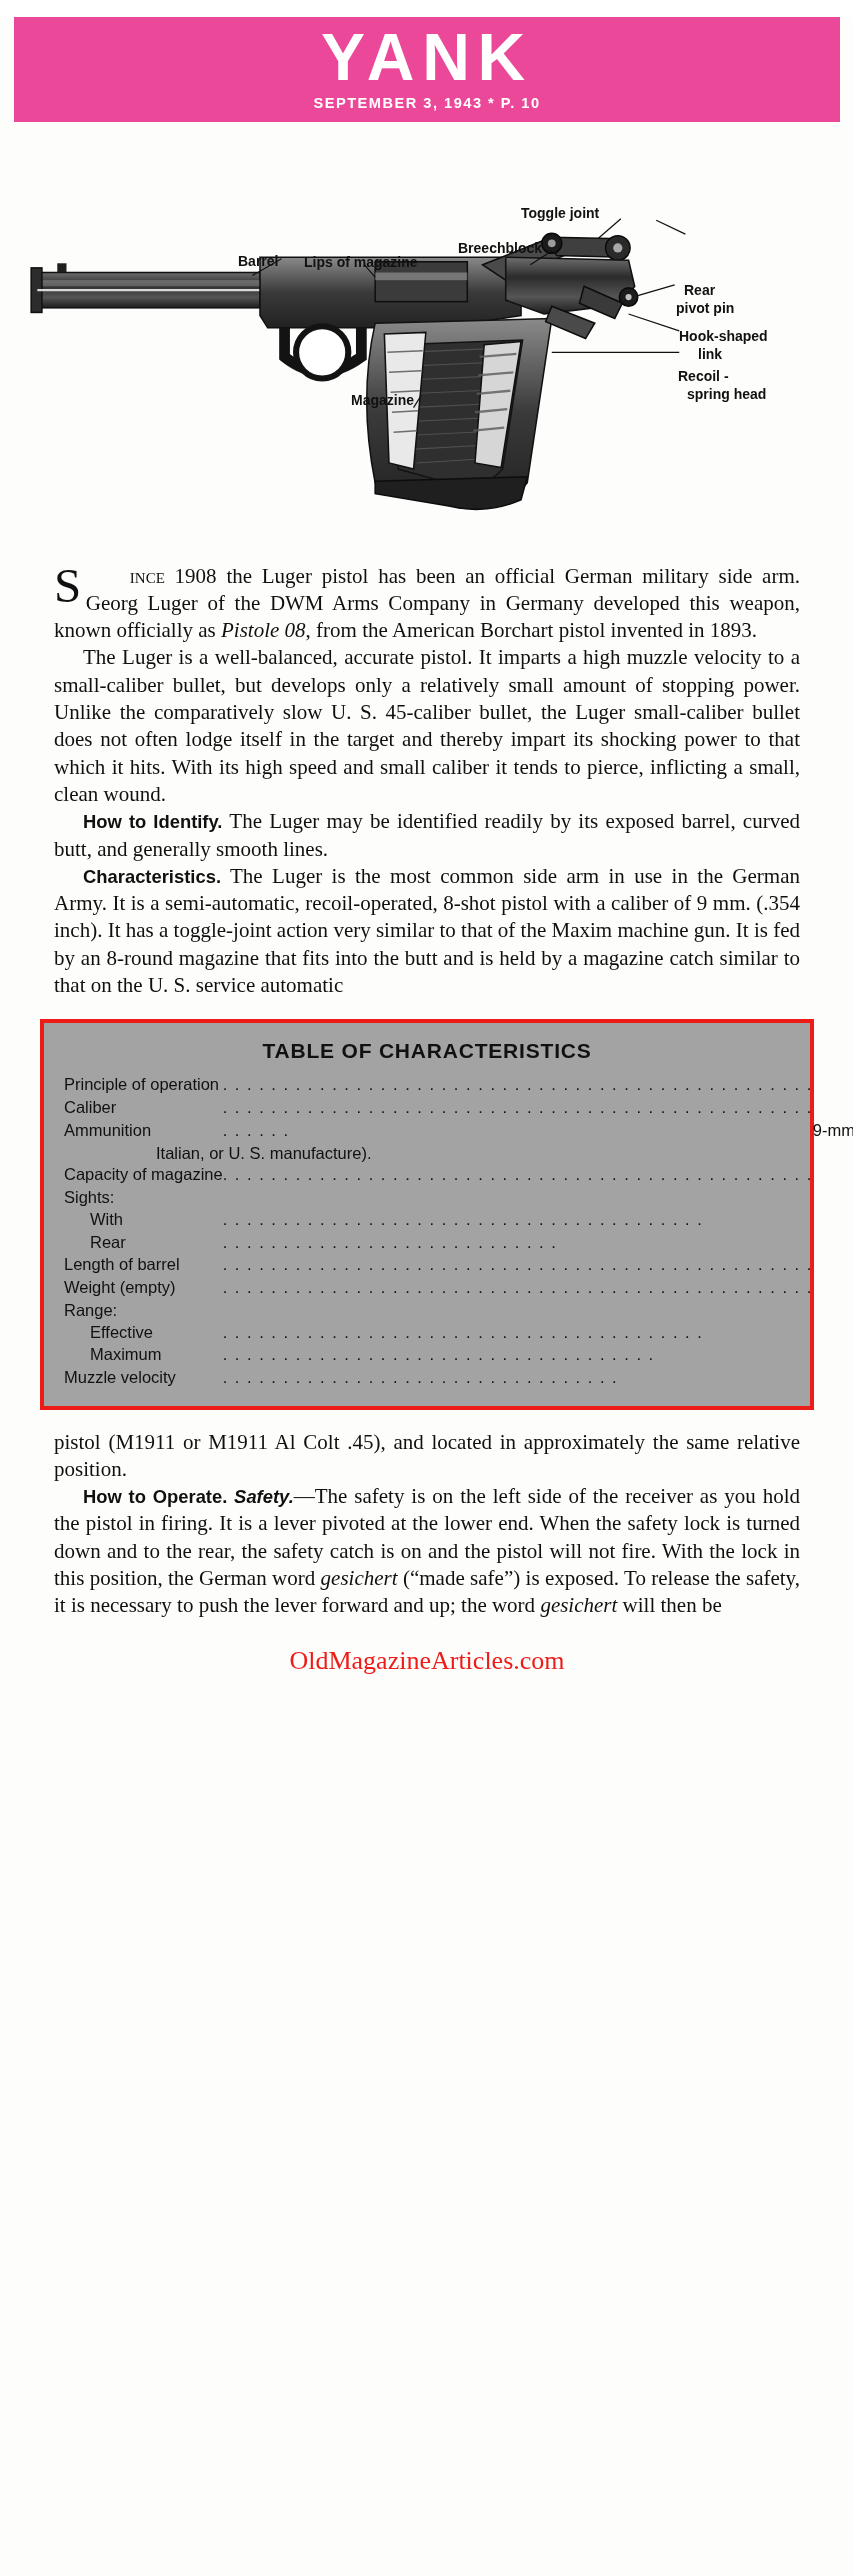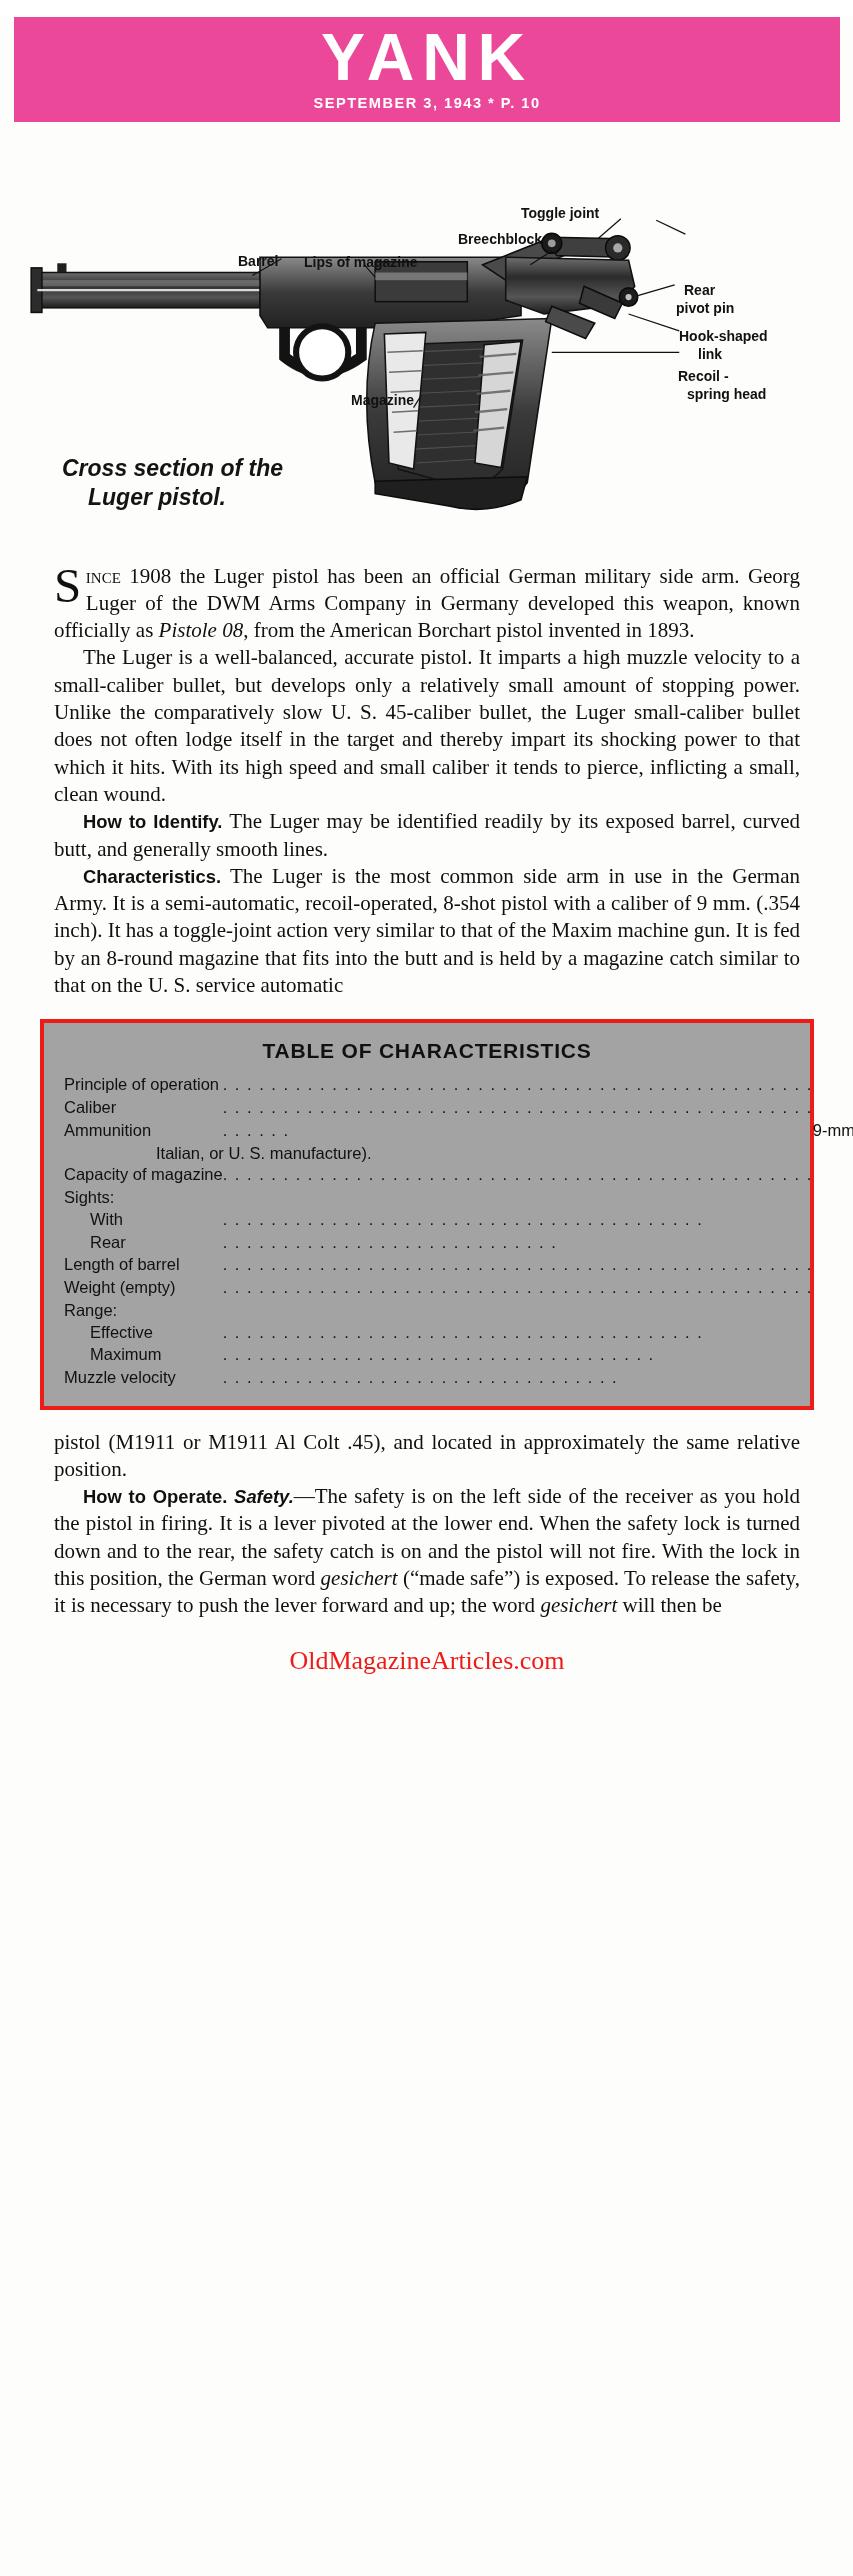--- a/index.html
+++ b/index.html
@@ -95,21 +95,21 @@
   .body-col p { margin: 0; text-indent: 29px; }
   .body-col p.first { text-indent: 0; }
   .dropcap {
     float: left;
     font-size: 49px;
     line-height: 0.82;
     padding: 3.1px 4.6px 0 0;
     font-family: "Liberation Serif", serif;
     font-weight: normal;
   }
-  .smallcaps { font-variant: small-caps; }
+  .smallcaps { font-variant: small-caps; margin-left: 44px; }
   .runin {
     font-family: "Liberation Sans", sans-serif;
     font-weight: bold;
     font-size: 18.4px;
   }
   .ital { font-style: italic; }
 
   
   .table-box {
     margin: 20px 40px 0 40px;
@@ -260,35 +260,31 @@
         <line x1="866" y1="272" x2="800" y2="250"></line>
         <line x1="866" y1="300" x2="700" y2="300"></line>
         <line x1="530" y1="356" x2="520" y2="372"></line>
       </g>
 
       <path d="M742 214 L792 236 L782 256 L736 236 Z" fill="#3a3a3a" stroke="#0d0d0d" stroke-width="2"></path>
       <path d="M700 240 L756 262 L744 282 L692 260 Z" fill="#4a4a4a" stroke="#0d0d0d" stroke-width="2"></path>
     </svg>
 
     <div class="callout" style="left:507px; top:83px;">Toggle joint</div>
-    <div class="callout" style="left:444px; top:109px;">Breechblock</div>
+    <div class="callout" style="left:444px; top:118px;">Breechblock</div>
     <div class="callout" style="left:224px; top:131px;">Barrel</div>
     <div class="callout" style="left:290px; top:132px;">Lips of magazine</div>
     <div class="callout" style="left:670px; top:160px;">Rear</div>
     <div class="callout" style="left:662px; top:178px;">pivot  pin</div>
     <div class="callout" style="left:665px; top:206px;">Hook-shaped</div>
     <div class="callout" style="left:684px; top:224px;">link</div>
     <div class="callout" style="left:664px; top:246px;">Recoil -</div>
     <div class="callout" style="left:673px; top:264px;">spring head</div>
     <div class="callout" style="left:337px; top:270px;">Magazine</div>
 
-    <div class="fig-caption">
-      <span>Cross section of the</span><br>
-      <span style="padding-left:26px;">Luger pistol.</span>
-    </div>
   </div>
 
   <div class="body-col">
     <p class="first"><span class="dropcap">S</span><span class="smallcaps">ince</span><span> 1908 the Luger pistol has been an official German military side arm. Georg Luger of the DWM Arms Company in Germany developed this weapon, known officially as </span><span class="ital">Pistole 08</span><span>, from the American Borchart pistol invented in 1893.</span></p>
     <p>The Luger is a well-balanced, accurate pistol. It imparts a high muzzle velocity to a small-caliber bullet, but develops only a relatively small amount of stopping power. Unlike the comparatively slow U. S. 45-caliber bullet, the Luger small-caliber bullet does not often lodge itself in the target and thereby impart its shocking power to that which it hits. With its high speed and small caliber it tends to pierce, inflicting a small, clean wound.</p>
     <p><span class="runin">How to Identify.</span><span> The Luger may be identified readily by its exposed barrel, curved butt, and generally smooth lines.</span></p>
     <p><span class="runin">Characteristics.</span><span> The Luger is the most common side arm in use in the German Army. It is a semi-automatic, recoil-operated, 8-shot pistol with a caliber of 9 mm. (.354 inch). It has a toggle-joint action very similar to that of the Maxim machine gun. It is fed by an 8-round magazine that fits into the butt and is held by a magazine catch similar to that on the U. S. service automatic</span></p>
   </div>
 
   <div class="table-box">

